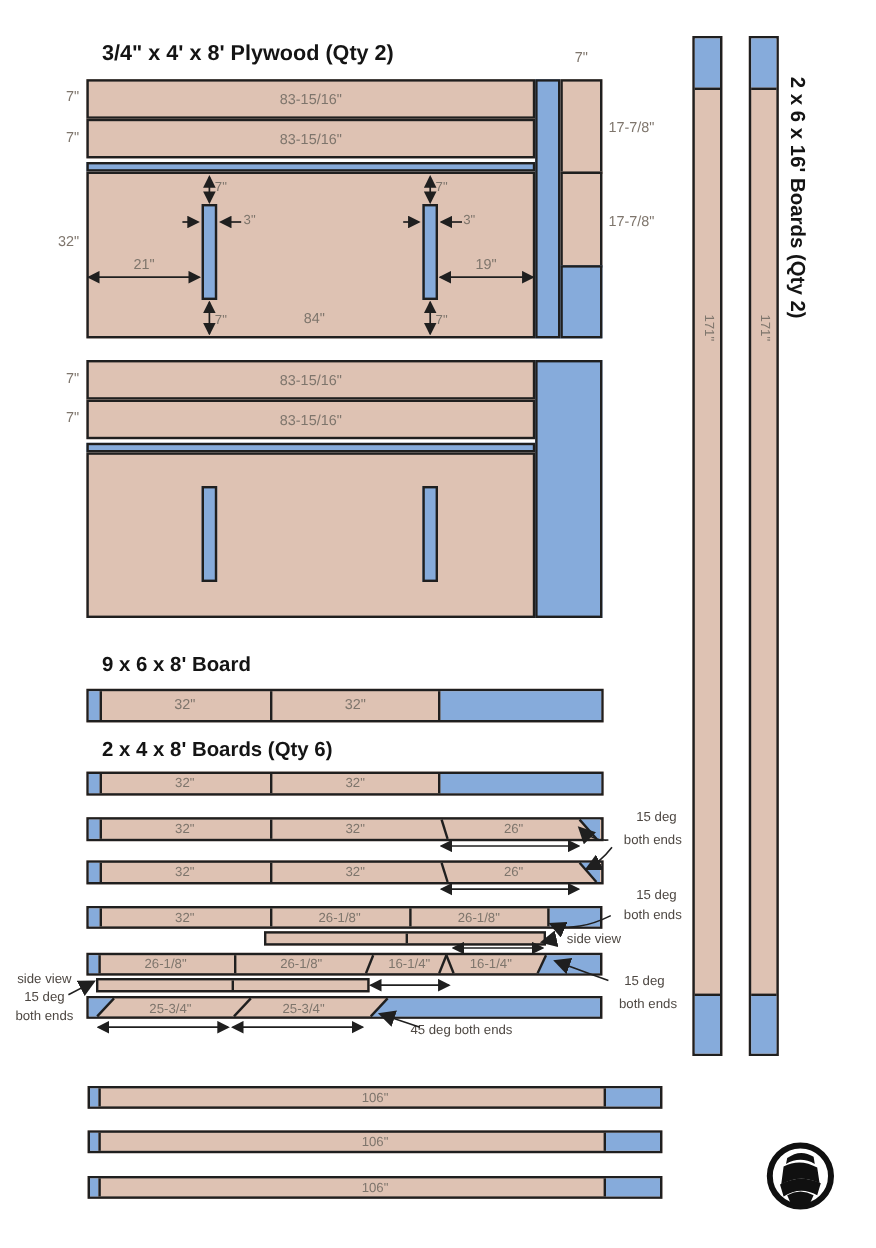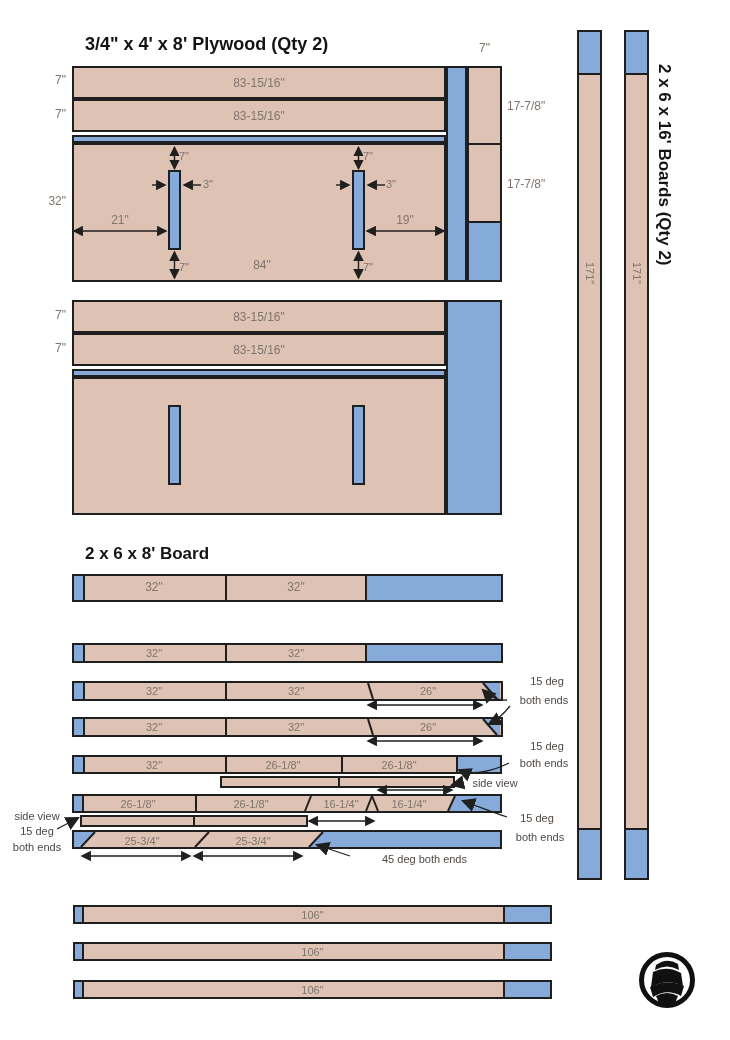--- a/index.html
+++ b/index.html
@@ -9,37 +9,38 @@
   .piece.waste{background:var(--waste);}
   .piece.flexc{display:flex;align-items:center;justify-content:center;}
   .fill{position:absolute;background:var(--waste);}
   .vdiv{position:absolute;background:var(--outline);}
   .ilab{font-size:12px;color:var(--dim);line-height:1;}
   .lab{position:absolute;font-size:12px;color:var(--dim);line-height:1.1;}
   .lab.c{text-align:center;}
   .lab.r{text-align:right;}
   .lab.s{font-size:11px;}
   .note{position:absolute;font-size:11px;color:var(--note);text-align:center;line-height:1.1;}
-  .note.l{text-align:right;}
+  .note.l{text-align:left;}
   .title{position:absolute;font-size:17px;font-weight:700;color:var(--title);white-space:nowrap;}
   .vert{writing-mode:vertical-rl;}
   svg.overlay{position:absolute;left:0;top:0;z-index:6;pointer-events:none;}
   .z2{z-index:2;} .z3{z-index:3;} .z5{z-index:5;}
   .dimline{stroke:var(--outline);stroke-width:1.4;fill:none;}
   .cut{stroke:var(--outline);stroke-width:2;fill:none;}
   .leader{stroke:var(--outline);stroke-width:1.3;fill:none;}
   .poly{fill:var(--waste);}
 </style>
 </head>
 <body>
 
 <div id="stage">
 
   <div class="title" style="left:85px;top:34px;font-size:18px;">3/4" x 4' x 8' Plywood (Qty 2)</div>
-  <div class="title" style="left:85px;top:544px;">2 x 6 x 8' Board</div>
+  <div class="title" style="left:85px;top:544px;">9 x 6 x 8' Board</div>
+  <div class="title" style="left:85px;top:615px;">2 x 4 x 8' Boards (Qty 6)</div>
   <div class="title vert" style="left:654px;top:64px;height:250px;">2 x 6 x 16' Boards (Qty 2)</div>
 
   <div class="piece flexc" style="left:72px;top:66px;width:374px;height:33px;">
     <span class="ilab">83-15/16"</span>
     </div>
   <div class="piece flexc" style="left:72px;top:99px;width:374px;height:33px;">
     <span class="ilab">83-15/16"</span>
     </div>
   <div class="piece waste" style="left:72px;top:135px;width:374px;height:8px;"></div>
   <div class="piece" style="left:72px;top:143px;width:374px;height:139px;"></div>

